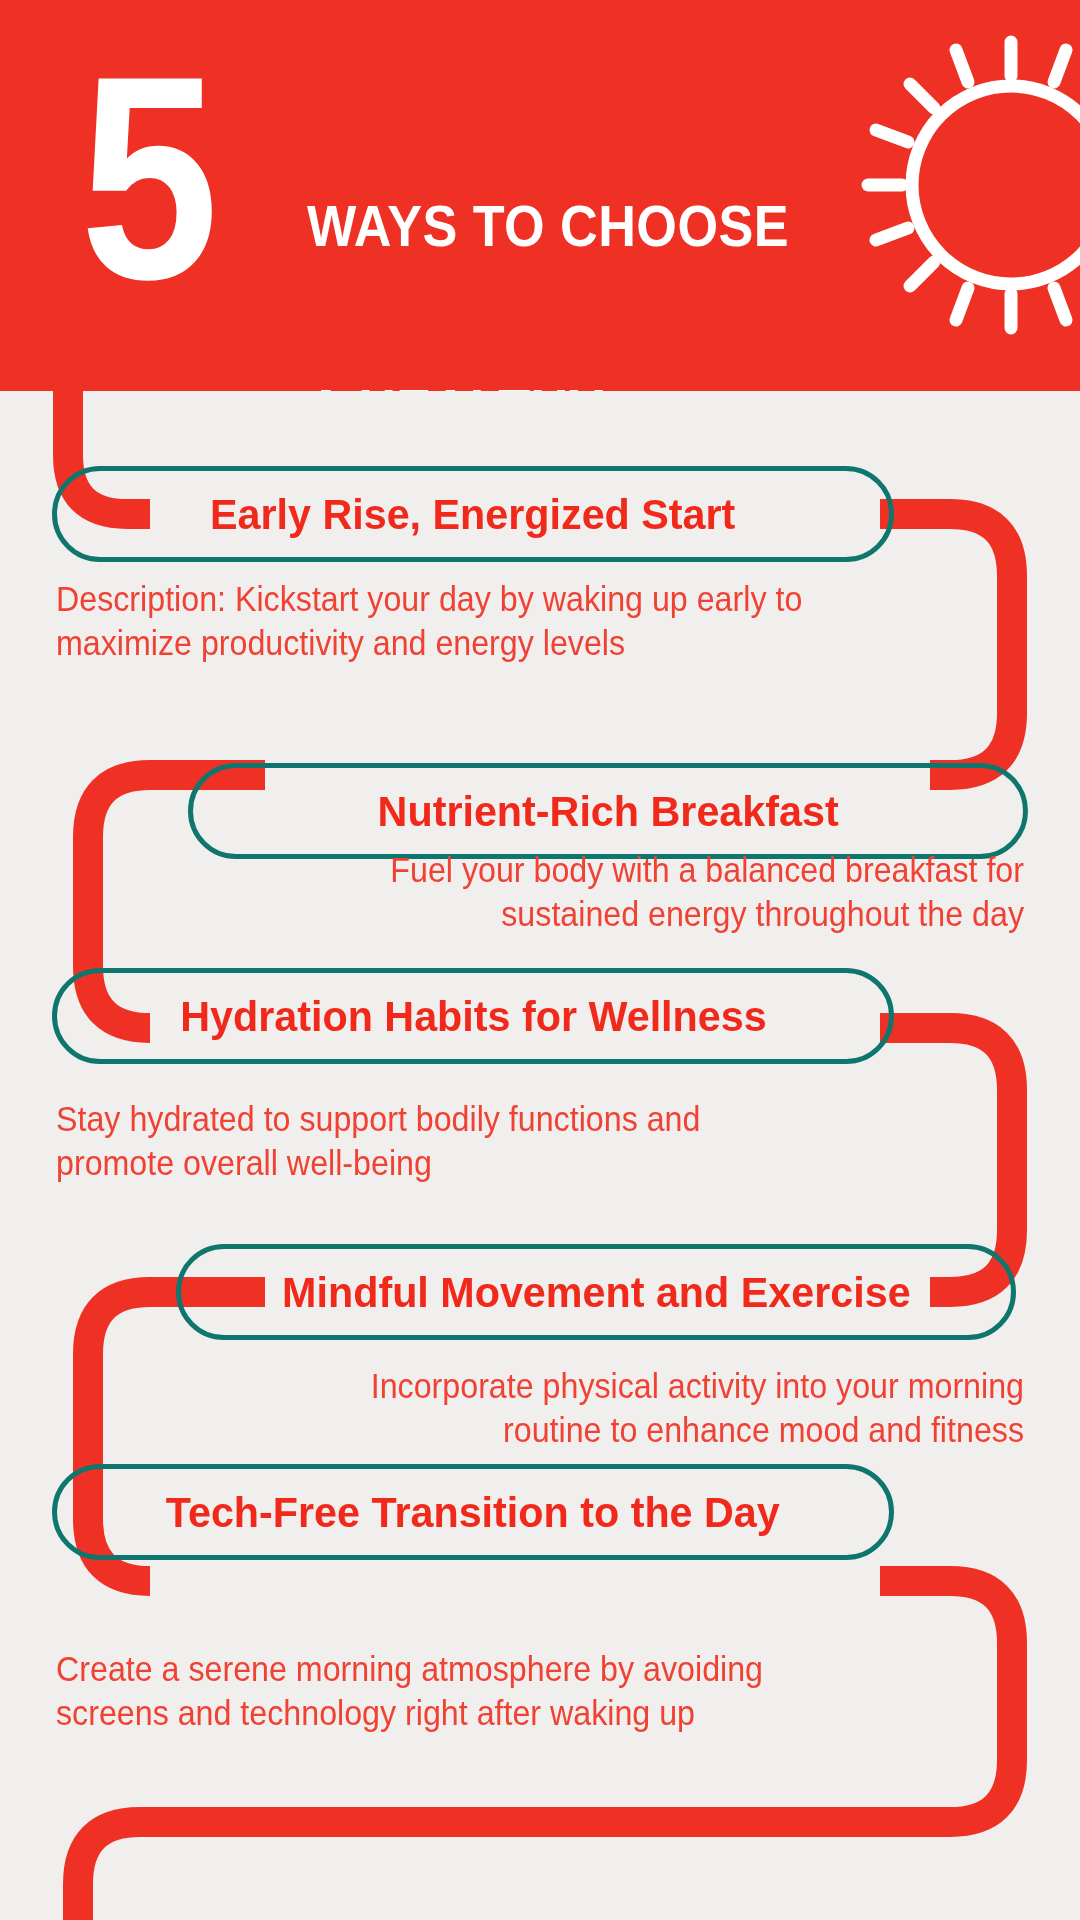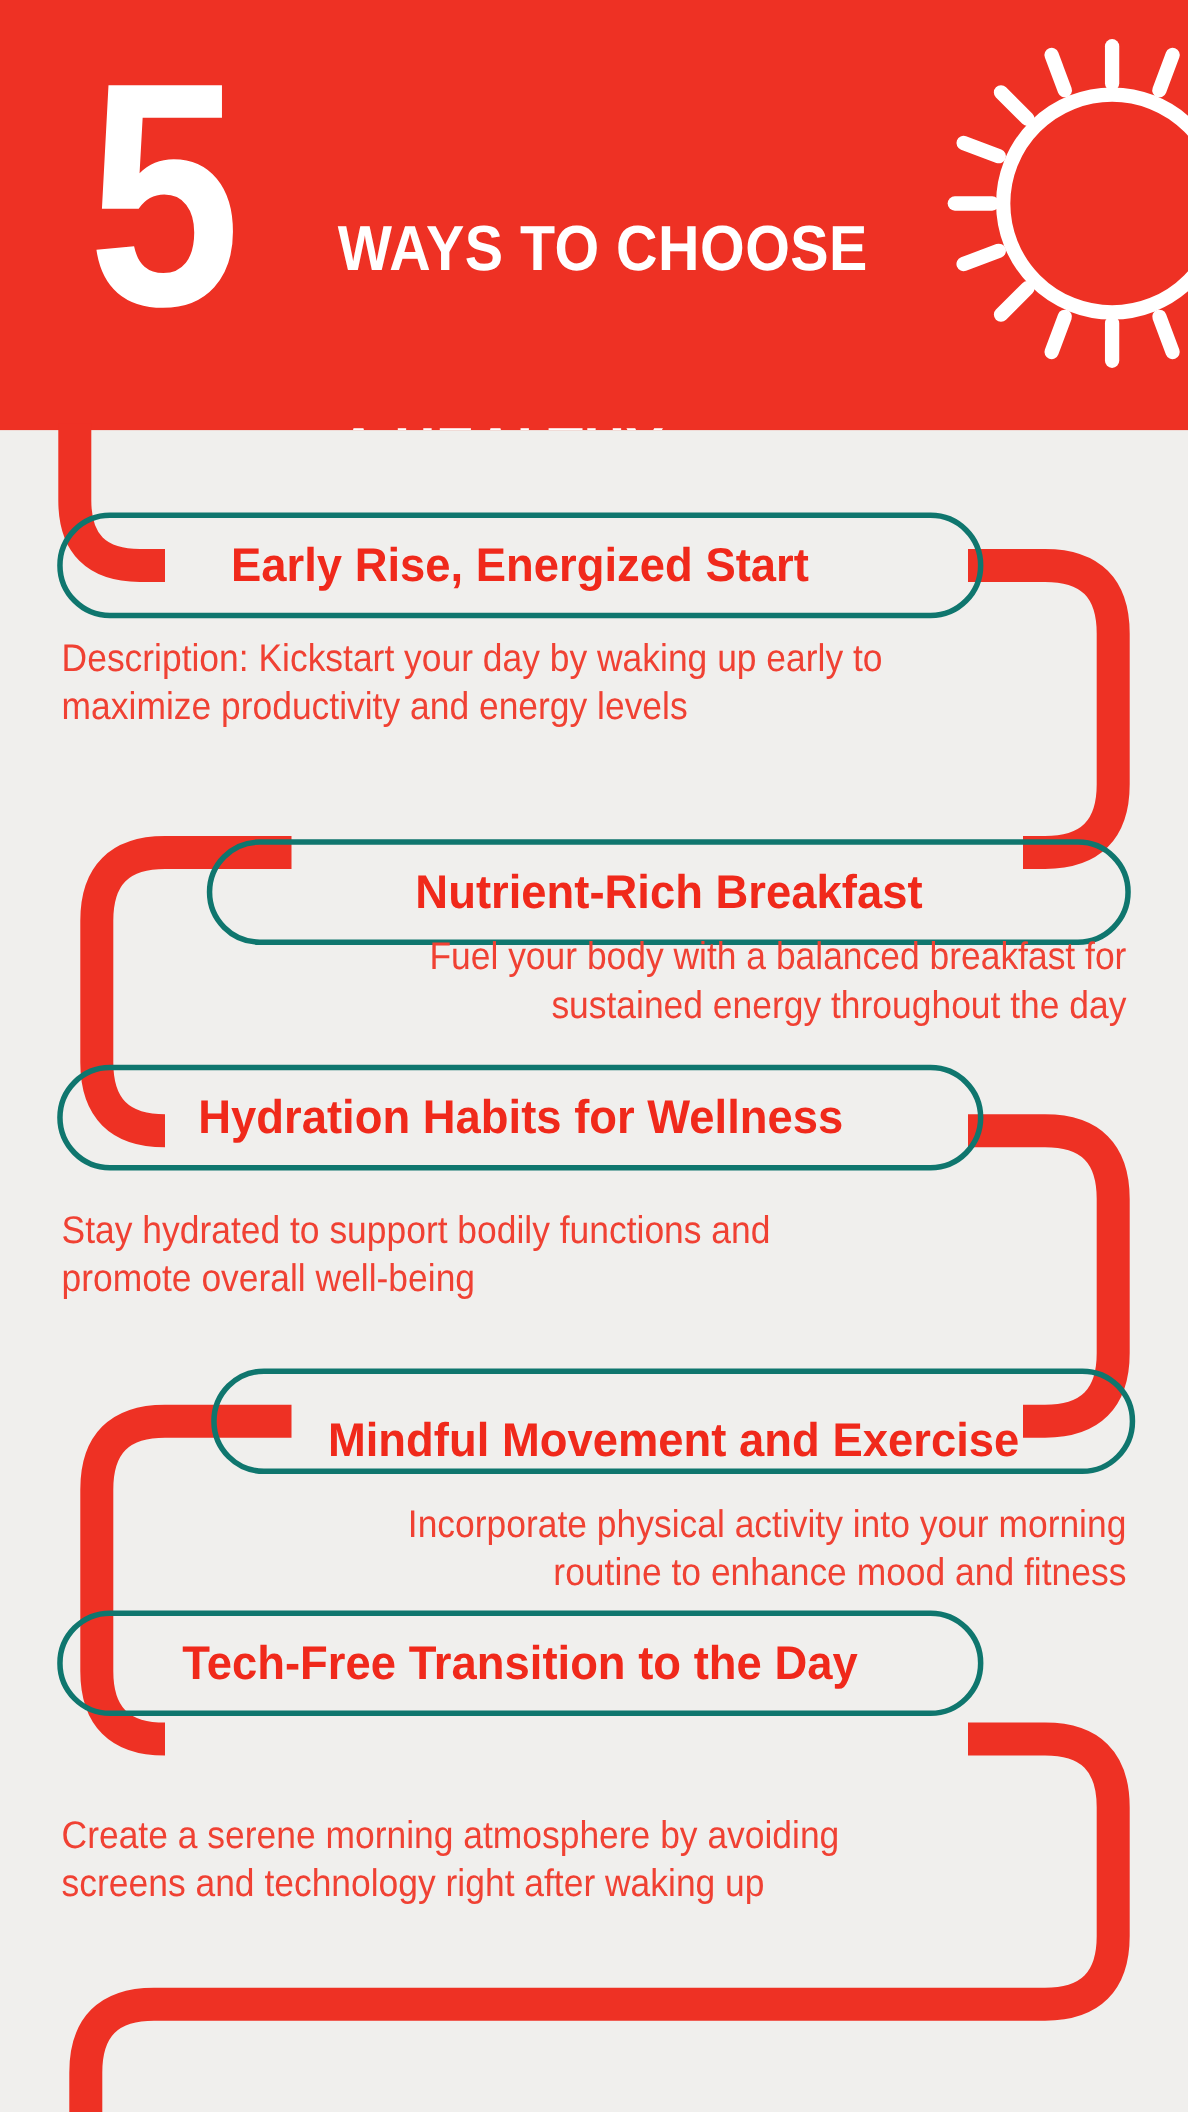--- a/index.html
+++ b/index.html
@@ -120,21 +120,21 @@
   
   #card-1 .pill { left: 52px;  width: 842px; top: 466px; }
   #card-1 .desc { top: 577px; width: 820px; }
 
   #card-2 .pill { left: 188px; width: 840px; top: 727px; margin-top: 36px; }
   #card-2 .desc { top: 848px; width: 740px; }
 
   #card-3 .pill { left: 52px;  width: 842px; top: 968px; }
   #card-3 .desc { top: 1097px; width: 790px; }
 
-  #card-4 .pill { left: 192px; width: 840px; top: 1244px; align-items: flex-end; }
+  #card-4 .pill { left: 176px; width: 840px; top: 1244px; }
   #card-4 .desc { top: 1364px; width: 760px; }
 
   #card-5 .pill { left: 52px;  width: 842px; top: 1464px; }
   #card-5 .desc { top: 1647px; width: 800px; }
 </style>
 </head>
 <body>
 
 <div id="page">
 

